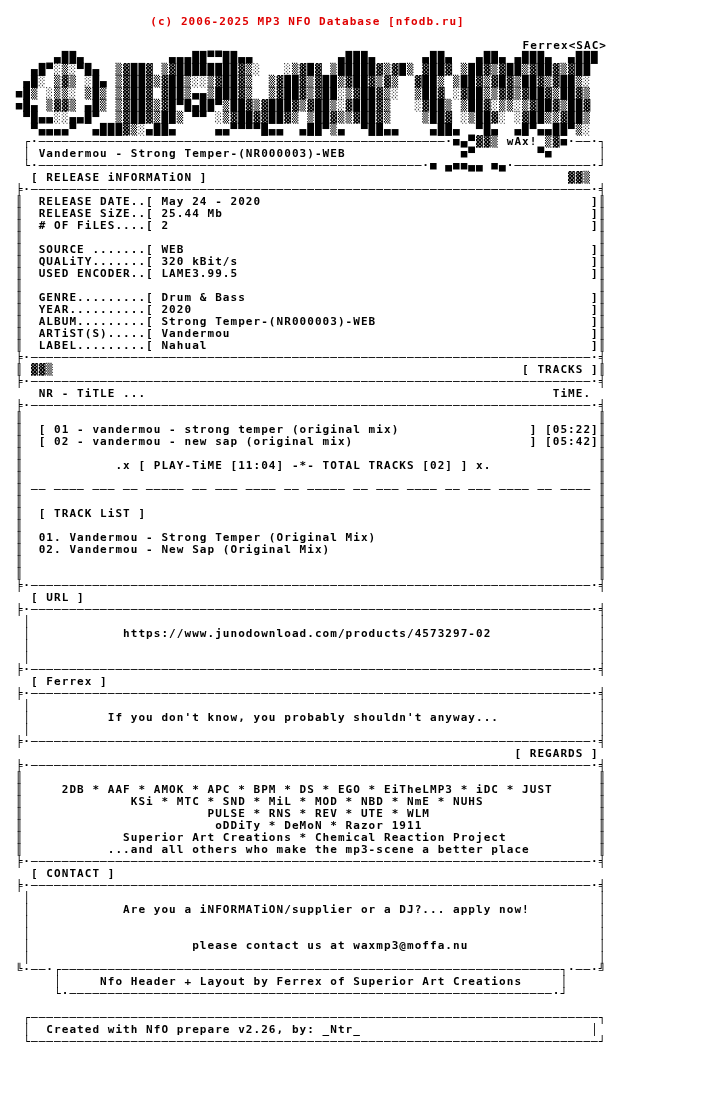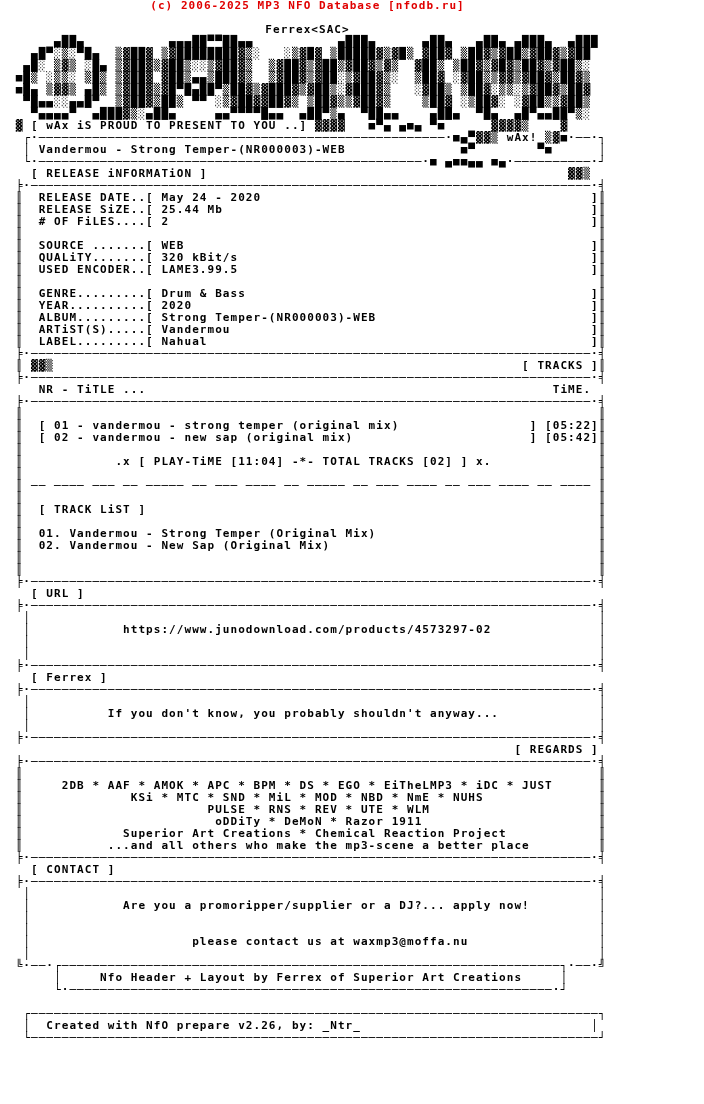--- a/index.html
+++ b/index.html
@@ -1,49 +1,48 @@
 <!DOCTYPE html>
 <html><head>
 <meta charset="utf-8">
 <title>Vandermou - Strong Temper-(NR000003)-WEB</title>
 <style>
   html,body{margin:0;padding:0;background:#ffffff;}
   .page{
     width:704px;height:1104px;background:#ffffff;overflow:hidden;
-    box-sizing:border-box;padding:0 0 0 8px;
+    box-sizing:border-box;padding:16px 0 0 8px;
   }
   .ln,.blk{
     font-family:"DejaVu Sans Mono",monospace;
     font-size:11px;line-height:12px;font-weight:bold;
     letter-spacing:1.05px;white-space:pre;margin:0;color:#000000;
   }
   .ln{height:12px;}
   .blk{height:auto;}
   .red{color:#e00000;margin-bottom:12px;}
   .ctr{width:599px;text-align:center;}
-  .rgt{width:599px;text-align:center;}
+  .rgt{width:599px;text-align:right;}
 </style>
 </head>
 <body>
 
 <div class="page">
 
   <div class="ln red ctr">(c) 2006-2025 MP3 NFO Database [nfodb.ru]</div>
 
   <div class="ln rgt">Ferrex&lt;SAC&gt;</div>
 
   <pre class="blk">      ▄██▄           ▄▄▄██▀▀██▄▄           ▄███▄      ▄██▄   ▄██▄ ▄███▄  ▄███
    ▄█▀░▒░▀█▄  ▒▓██▓ ▒▓████████▓▒░   ░▒▓█▓ ▒█████▓▒▓█▒ ▓██▓ ▒██▓▒▓██▒▓██▓▒▓██
   ▄█░ ▒▓▒ ░█▄ ▒▓██▓▒▓██▒░░▒▓██▓▒  ▒▓██▓▒▓██▒▓██▓▒▓▒  ▓██▒ ▒██▓▒▓█▓▒██▓▒▓██▒░
  ■█▒ ░▒▒░ ▒█▒ ▒▓██▓ ▓██▒▄▄▒███▓▒  ▒▓██▓▒▓██░▒▓██▓▒░  ▒██▓ ░▓██▒▒▓▓▒▓██▓▒██▓▒
  ■█▄ ▒▓▓▒ ▄█▒ ▒▓██▓▒▓█▀█▄██▀▒██▓▒▓███▓▒▓██▒░▓███▓▒   ░▓██▒ ▒██▓░▒▒░▒▓██▓▒██▓
   ▀█▄▄░░▄▄█▀  ▒▓██▓▒██▒ ▀▀ ░▒▓██▓▓██▓▒ ▒██▓▒▒▓██▓▒    ▒██▓ ░▒██▓░ ░▓██▒▒▓██▒
    ▀▄▄▄▄▀  ▄███▓▒░▄██▄     ▄▄▀▀▀▀█▄▄  ▄██▀▒▄  ▀██▄▄    ▄██▄  ▀█▄  ▄█▀▄▄██▀▒░</pre>
 
-  <div class="ln"> ▓ [ wAx iS PROUD TO PRESENT TO YOU ..] ▓▓▓▓   ■▀▄ ▄■▄ ▀■      ▓▓▓▓▒    ▓</div>
 
   <pre class="blk">  ┌·─────────────────────────────────────────────────────·■▄▀▓▓▒ wAx! ▒▓■·──·┐
   │ Vandermou - Strong Temper-(NR000003)-WEB               ■▀        ▀■      │
   └·──────────────────────────────────────────────────·■ ▄■■▄▄ ■▄·──────────·┘</pre>
 
   <pre class="blk">   [ RELEASE iNFORMATiON ]                                               ▓▓▒
  ╞·─────────────────────────────────────────────────────────────────────────·╡
  ║  RELEASE DATE..[ May 24 - 2020                                           ]║
  ║  RELEASE SiZE..[ 25.44 Mb                                                ]║
  ║  # OF FiLES....[ 2                                                       ]║
@@ -102,21 +101,21 @@
  ║              KSi * MTC * SND * MiL * MOD * NBD * NmE * NUHS               ║
  ║                        PULSE * RNS * REV * UTE * WLM                      ║
  ║                         oDDiTy * DeMoN * Razor 1911                       ║
  ║             Superior Art Creations * Chemical Reaction Project            ║
  ║           ...and all others who make the mp3-scene a better place         ║
  ╞·─────────────────────────────────────────────────────────────────────────·╡</pre>
 
   <pre class="blk">   [ CONTACT ]
  ╞·─────────────────────────────────────────────────────────────────────────·╡
   │                                                                          │
-  │            Are you a promoripper/supplier or a DJ?... apply now!         │
+  │            Are you a iNFORMATiON/supplier or a DJ?... apply now!         │
   │                                                                          │
   │                                                                          │
   │                     please contact us at waxmp3@moffa.nu                 │
   │                                                                          │</pre>
 
   <pre class="blk"> ╚·──·┌─────────────────────────────────────────────────────────────────┐·──·╝
       │     Nfo Header + Layout by Ferrex of Superior Art Creations     │
       └·───────────────────────────────────────────────────────────────·┘
 
 </pre>

